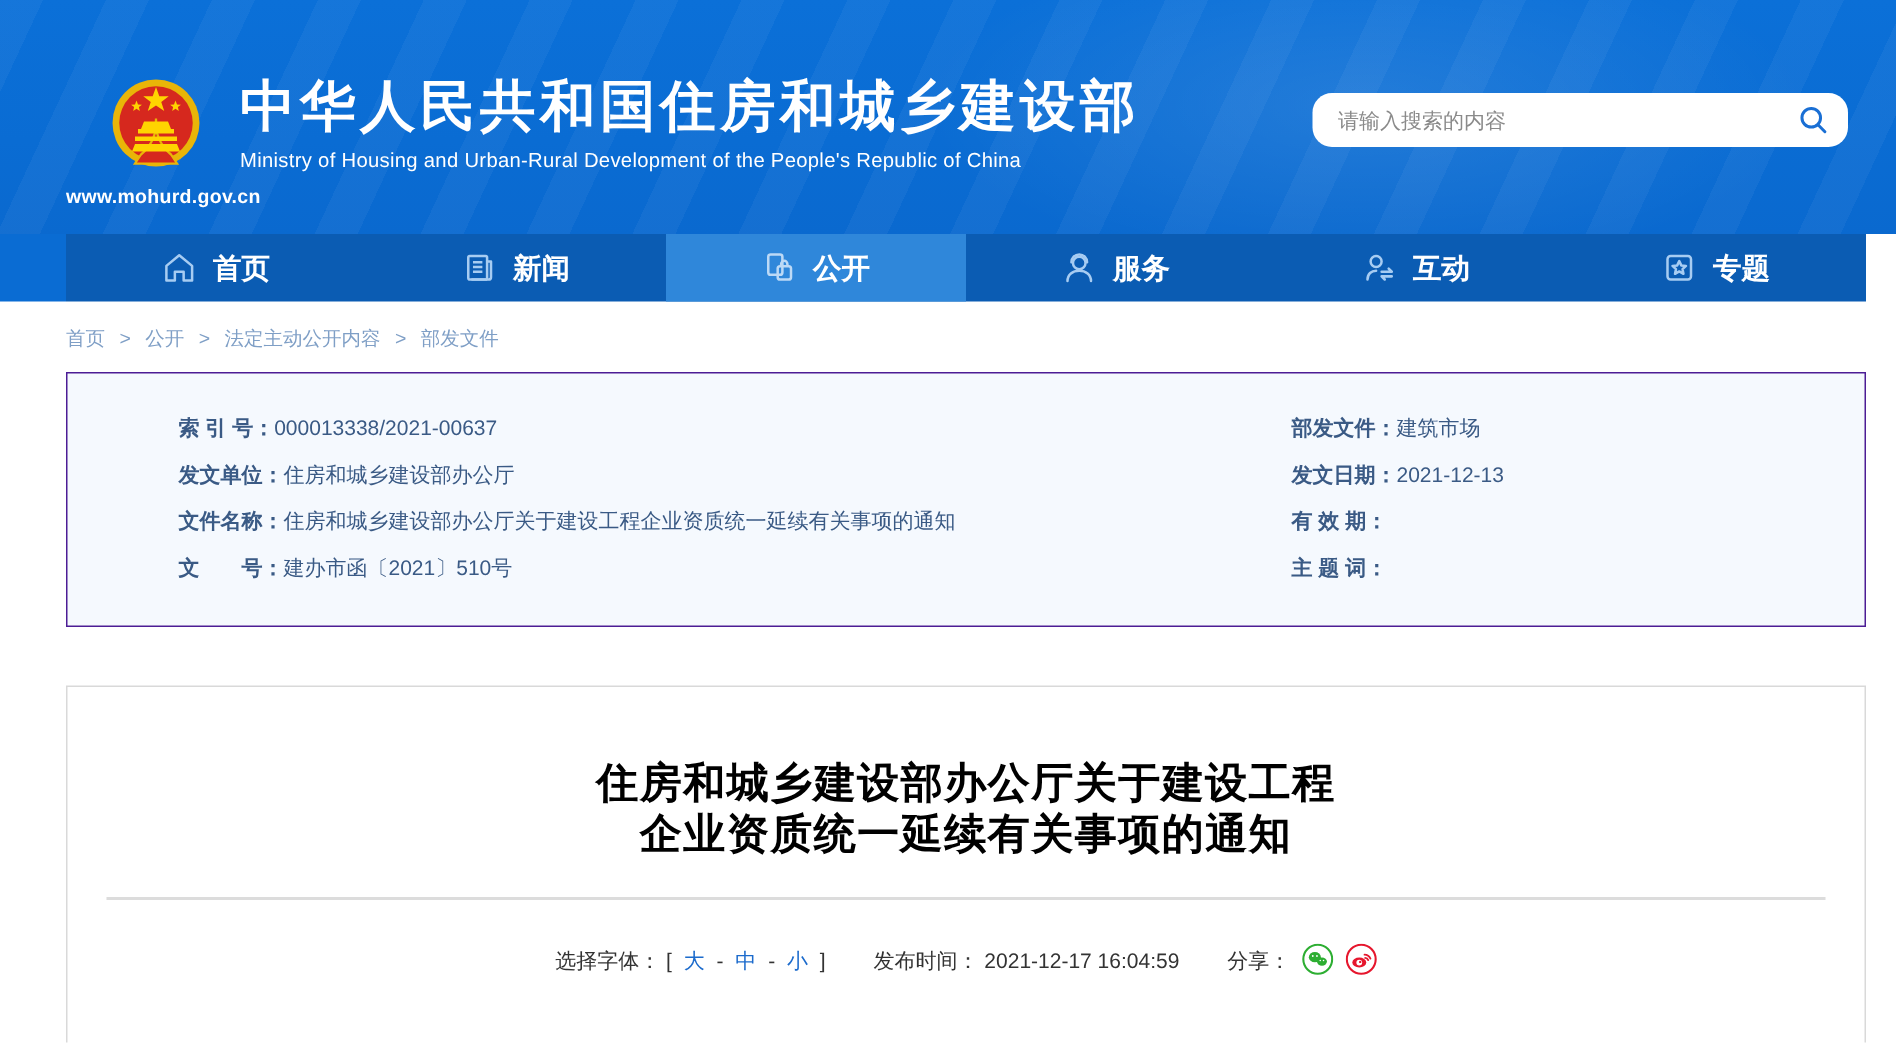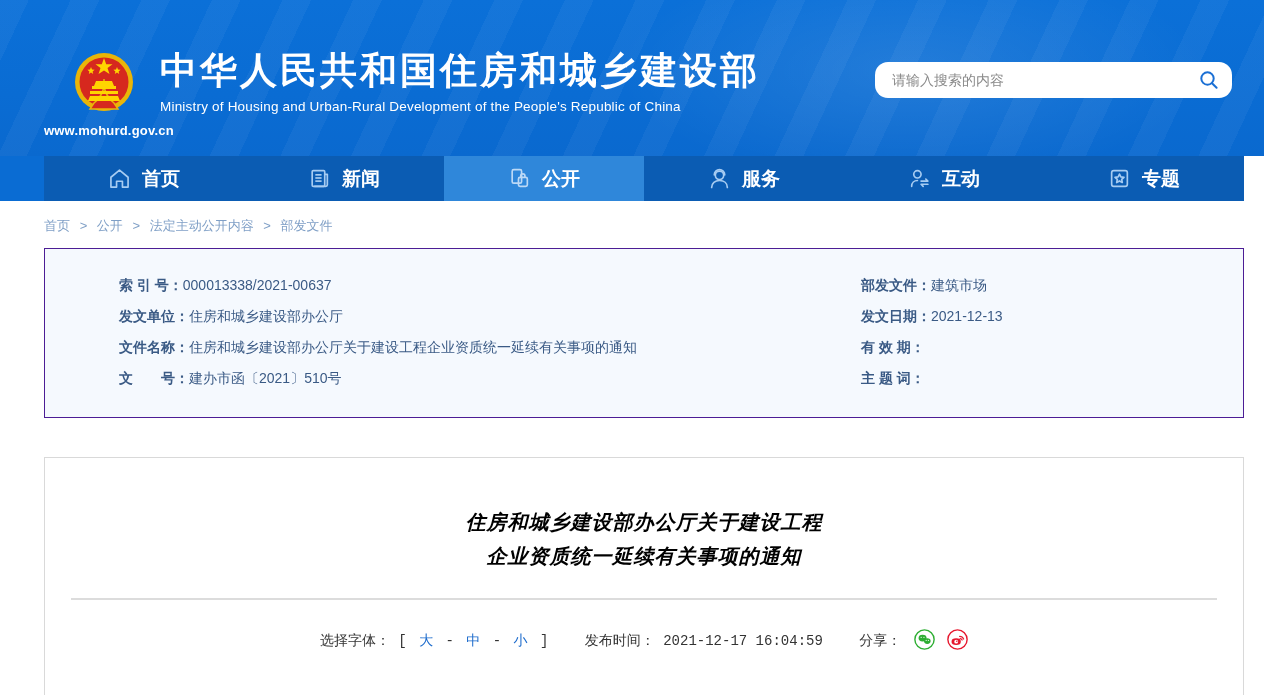--- a/index.html
+++ b/index.html
@@ -48,24 +48,24 @@
     background:#f5f9fe; padding:26px 30px 18px 74px; display:flex; }
   .doc-info-left { flex:1; padding-right:30px; }
   .doc-info-right { width:352px; }
   .info-row { display:flex; margin-bottom:11px; font-size:14px; line-height:20px; color:#3a5a85; }
   .info-label { font-weight:bold; white-space:pre; flex-shrink:0; }
   .info-value { }
 
   
   .article { margin:39px 0 0 44px; width:1200px; height:600px;
     border:1px solid #d9d9d9; background:#fff; padding-top:47px; }
-  .article-title { text-align:center; font-size:20px; font-weight:bold; color:#000;
-    line-height:34px; letter-spacing:1px;font-style:italic; }
+  .article-title { text-align:center; font-size:28px; font-weight:bold; color:#000;
+    line-height:34px; letter-spacing:1px; }
   .article-divider { width:1146px; height:2px; background:#dcdcdc; margin:25px auto 0; }
-  .article-meta { margin-top:29px; text-align:center; font-size:14px; color:#333;font-family:Liberation Mono, monospace; }
+  .article-meta { margin-top:29px; text-align:center; font-size:14px; color:#333; }
   .article-meta .group { margin:0 14px; }
   .meta-link { color:#1c6bcc; cursor:pointer; margin:0 4px; }
   .meta-dash { color:#333; }
   .share-icon { display:inline-block; width:21px; height:21px; vertical-align:-5px;
     margin-left:4px; cursor:pointer; }
 </style>
 </head>
 <body>
 
 <div class="header">

